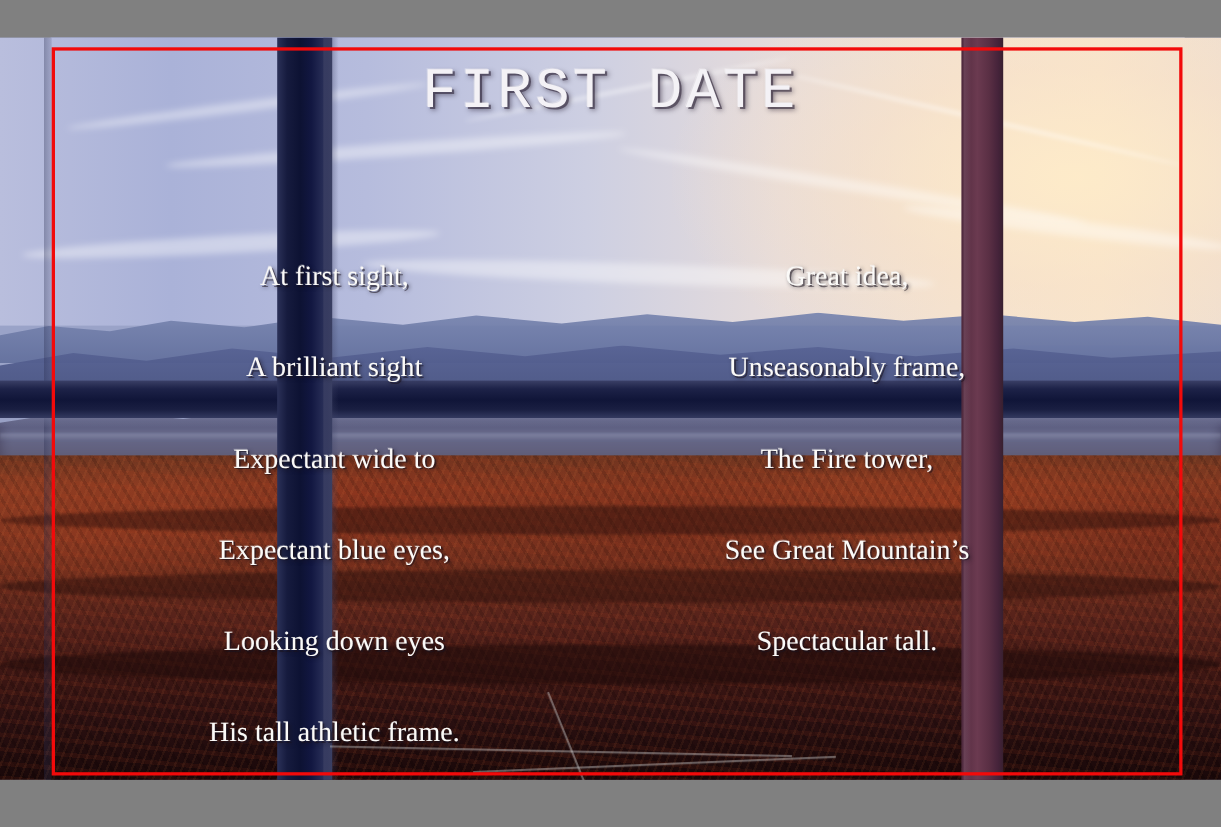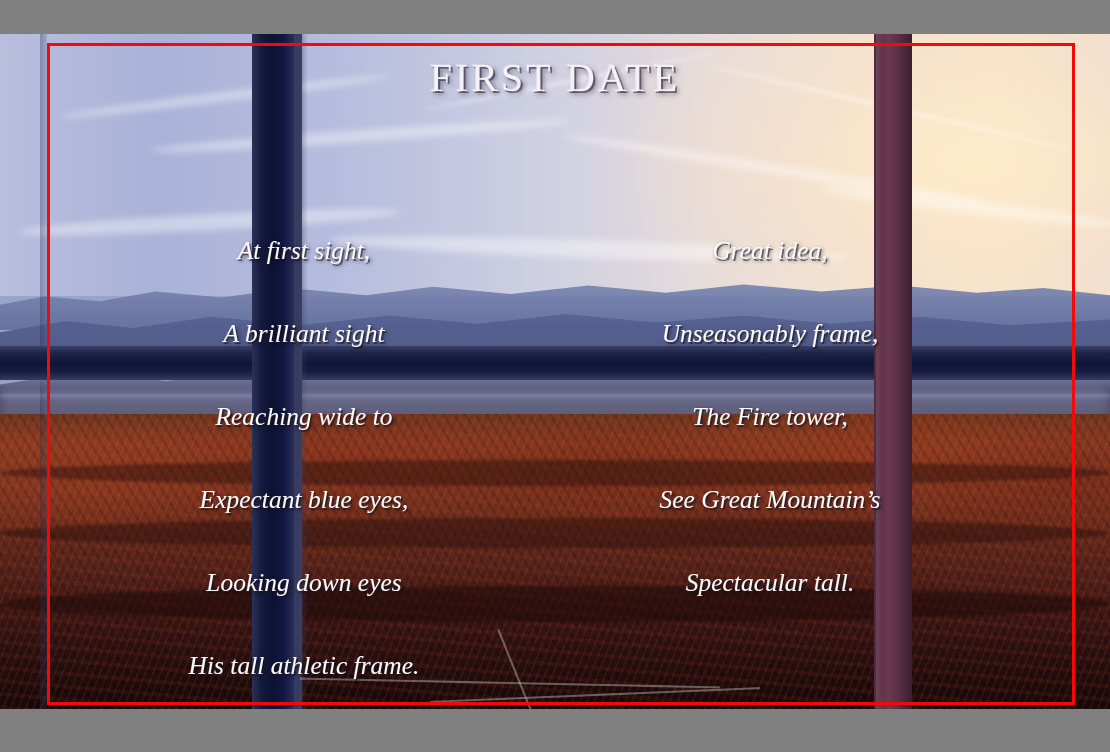--- a/index.html
+++ b/index.html
@@ -239,22 +239,22 @@
   
   #poem {
     position: absolute;
     left: 0; top: 0; width: 1110px; height: 675px;
     z-index: 25;
   }
   #poem-title {
     position: absolute;
     left: 0; top: 20px; width: 1110px;
     text-align: center;
-    font-family: Liberation Serif, serif;
-    font-size: 40px;
+    font-family: Liberation Mono, monospace;
+    font-size: 52px;
     letter-spacing: 3px;
     color: #f4f2f6;
     text-shadow:
        2px 2px 0 rgba(40,30,50,0.55),
        3px 3px 5px rgba(30,20,40,0.50),
       -1px -1px 0 rgba(255,255,255,0.30);
   }
   .col {
     position: absolute;
     top: 92px;
@@ -265,21 +265,21 @@
     color: #fbfaf8;
     text-shadow:
        1.5px 1.5px 0 rgba(25,18,30,0.55),
        2px 2px 4px rgba(20,14,26,0.62),
       -0.5px -0.5px 0.5px rgba(255,255,255,0.28);
     white-space: pre;
   }
   #col-left  { left: 94px; }
   #col-right { left: 560px; }
   .stanza { margin-bottom: 27px; }
-  .line { display: block; font-style: italic; }
+  .line { display: block; }
 </style>
 </head>
 <body>
 
 <div id="canvas">
 
   <div id="photo">
 
     <div class="sky"></div>
     <div class="sky-glow"></div>
@@ -319,21 +319,21 @@
     <div class="cable" style="left:430px; top:660px; width:330px; transform:rotate(-2.4deg);"></div>
     <div class="cable" style="left:470px; top:636px; width:90px;  transform:rotate(68deg);"></div>
 
     <div id="poem">
       <div id="poem-title">FIRST DATE</div>
 
       <div class="col" id="col-left">
         <div class="stanza">
           <span class="line">At first sight,</span>
           <span class="line">A brilliant sight</span>
-          <span class="line">Reaching wide to</span>
+          <span class="line">Expectant wide to</span>
           <span class="line">Expectant blue eyes,</span>
           <span class="line">Looking down eyes</span>
           <span class="line">His tall athletic frame.</span>
         </div>
         
         
       </div>
 
       <div class="col" id="col-right">
         <div class="stanza">

